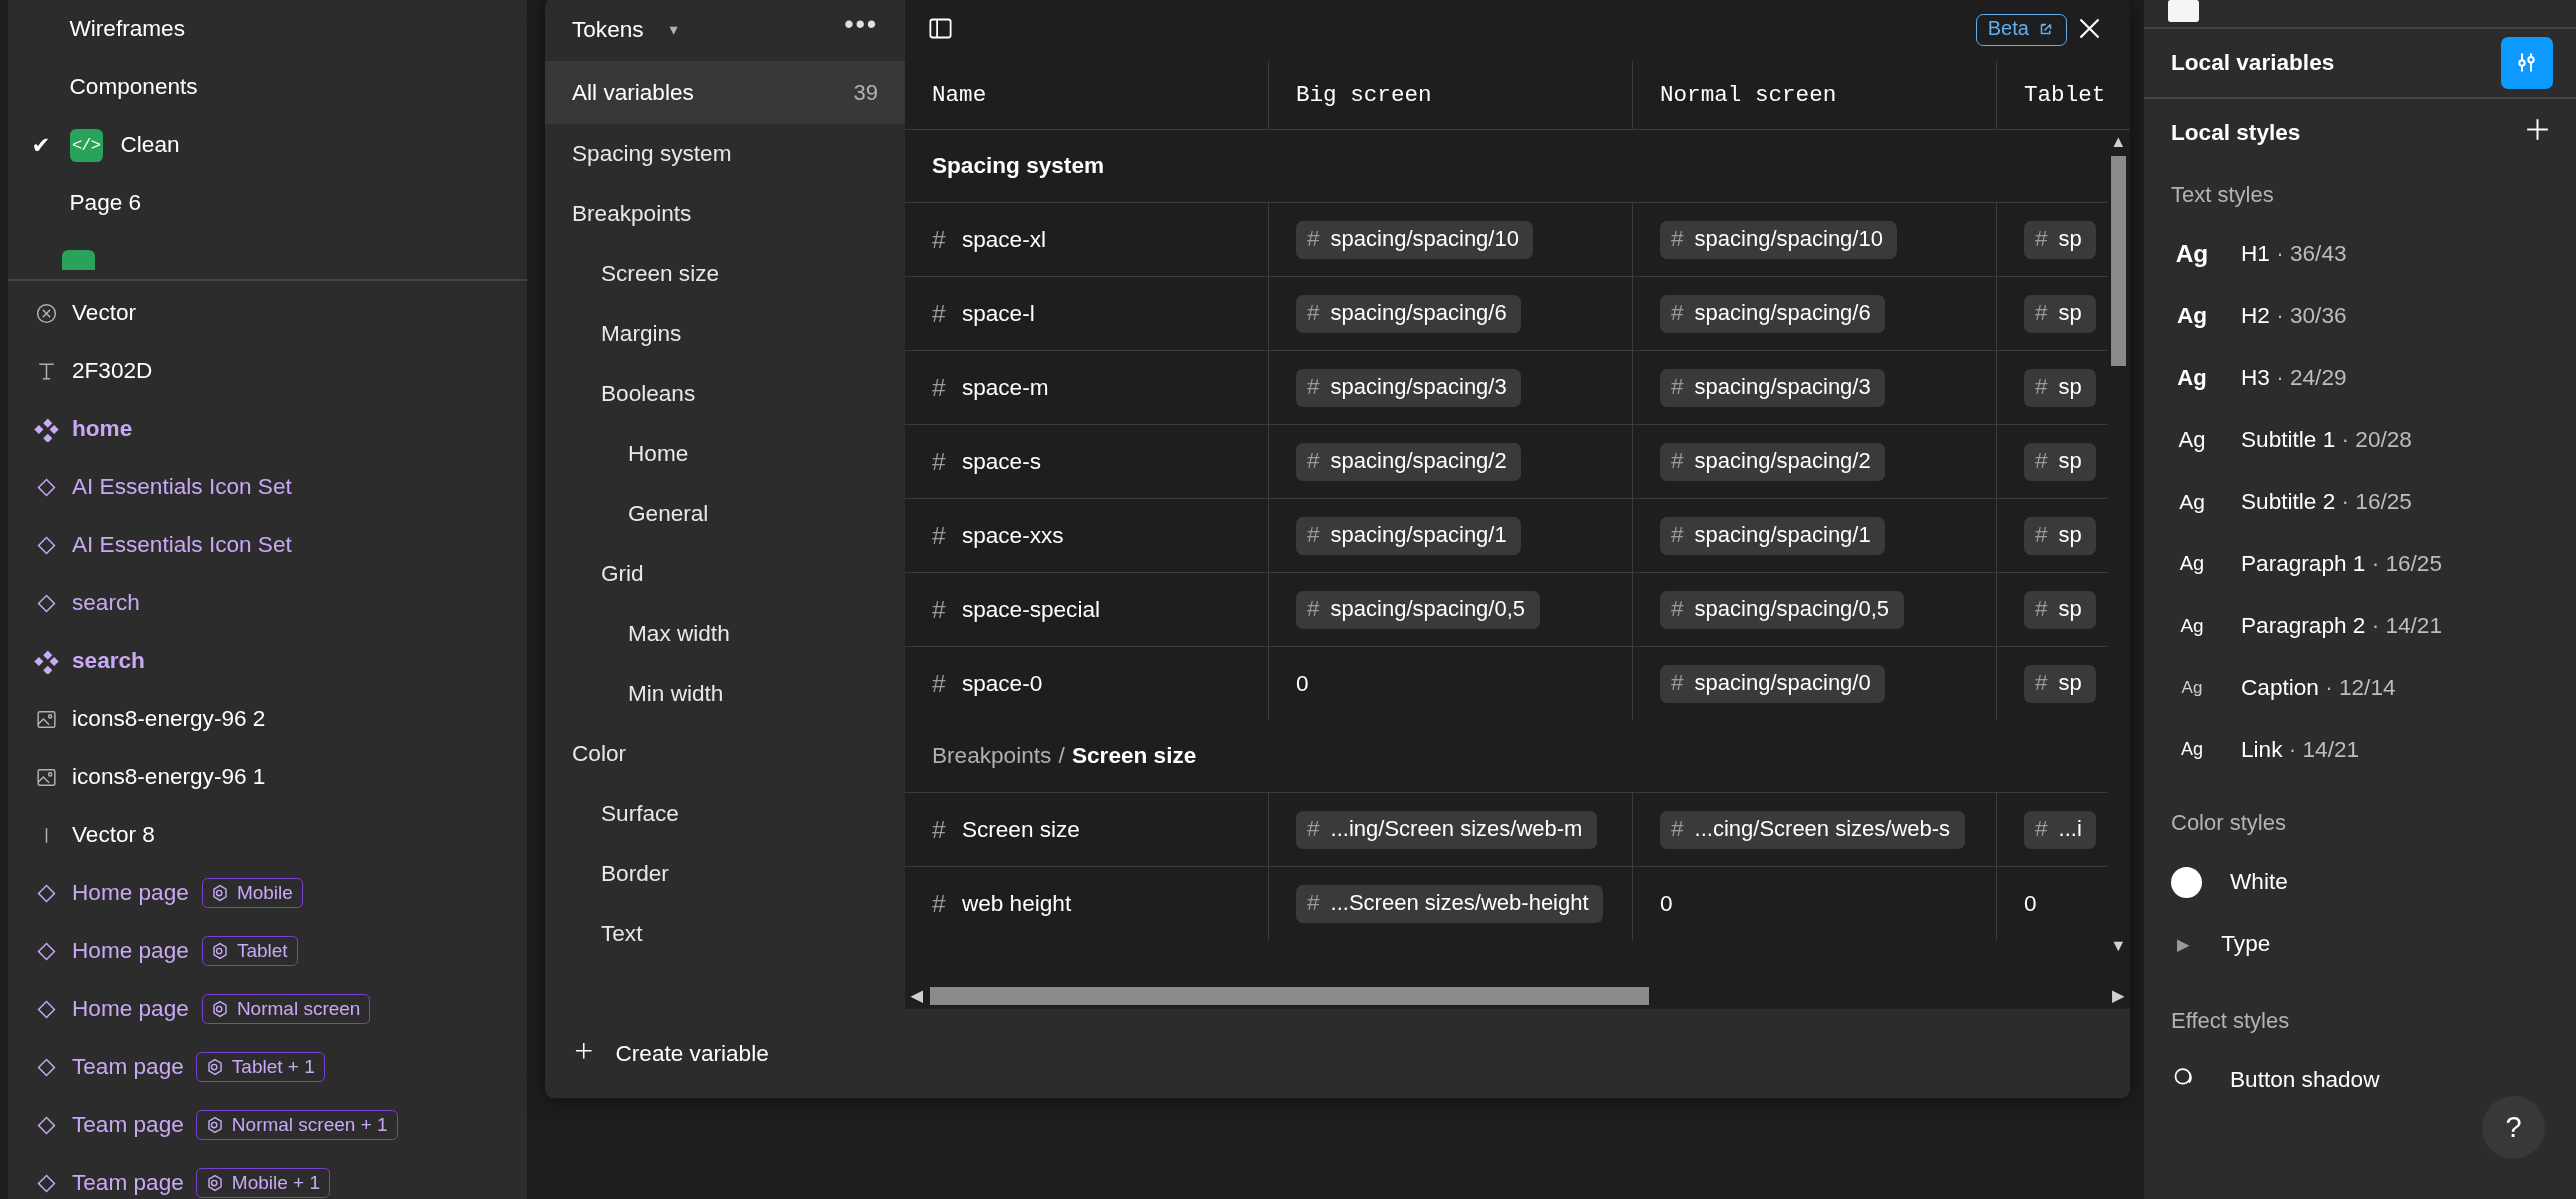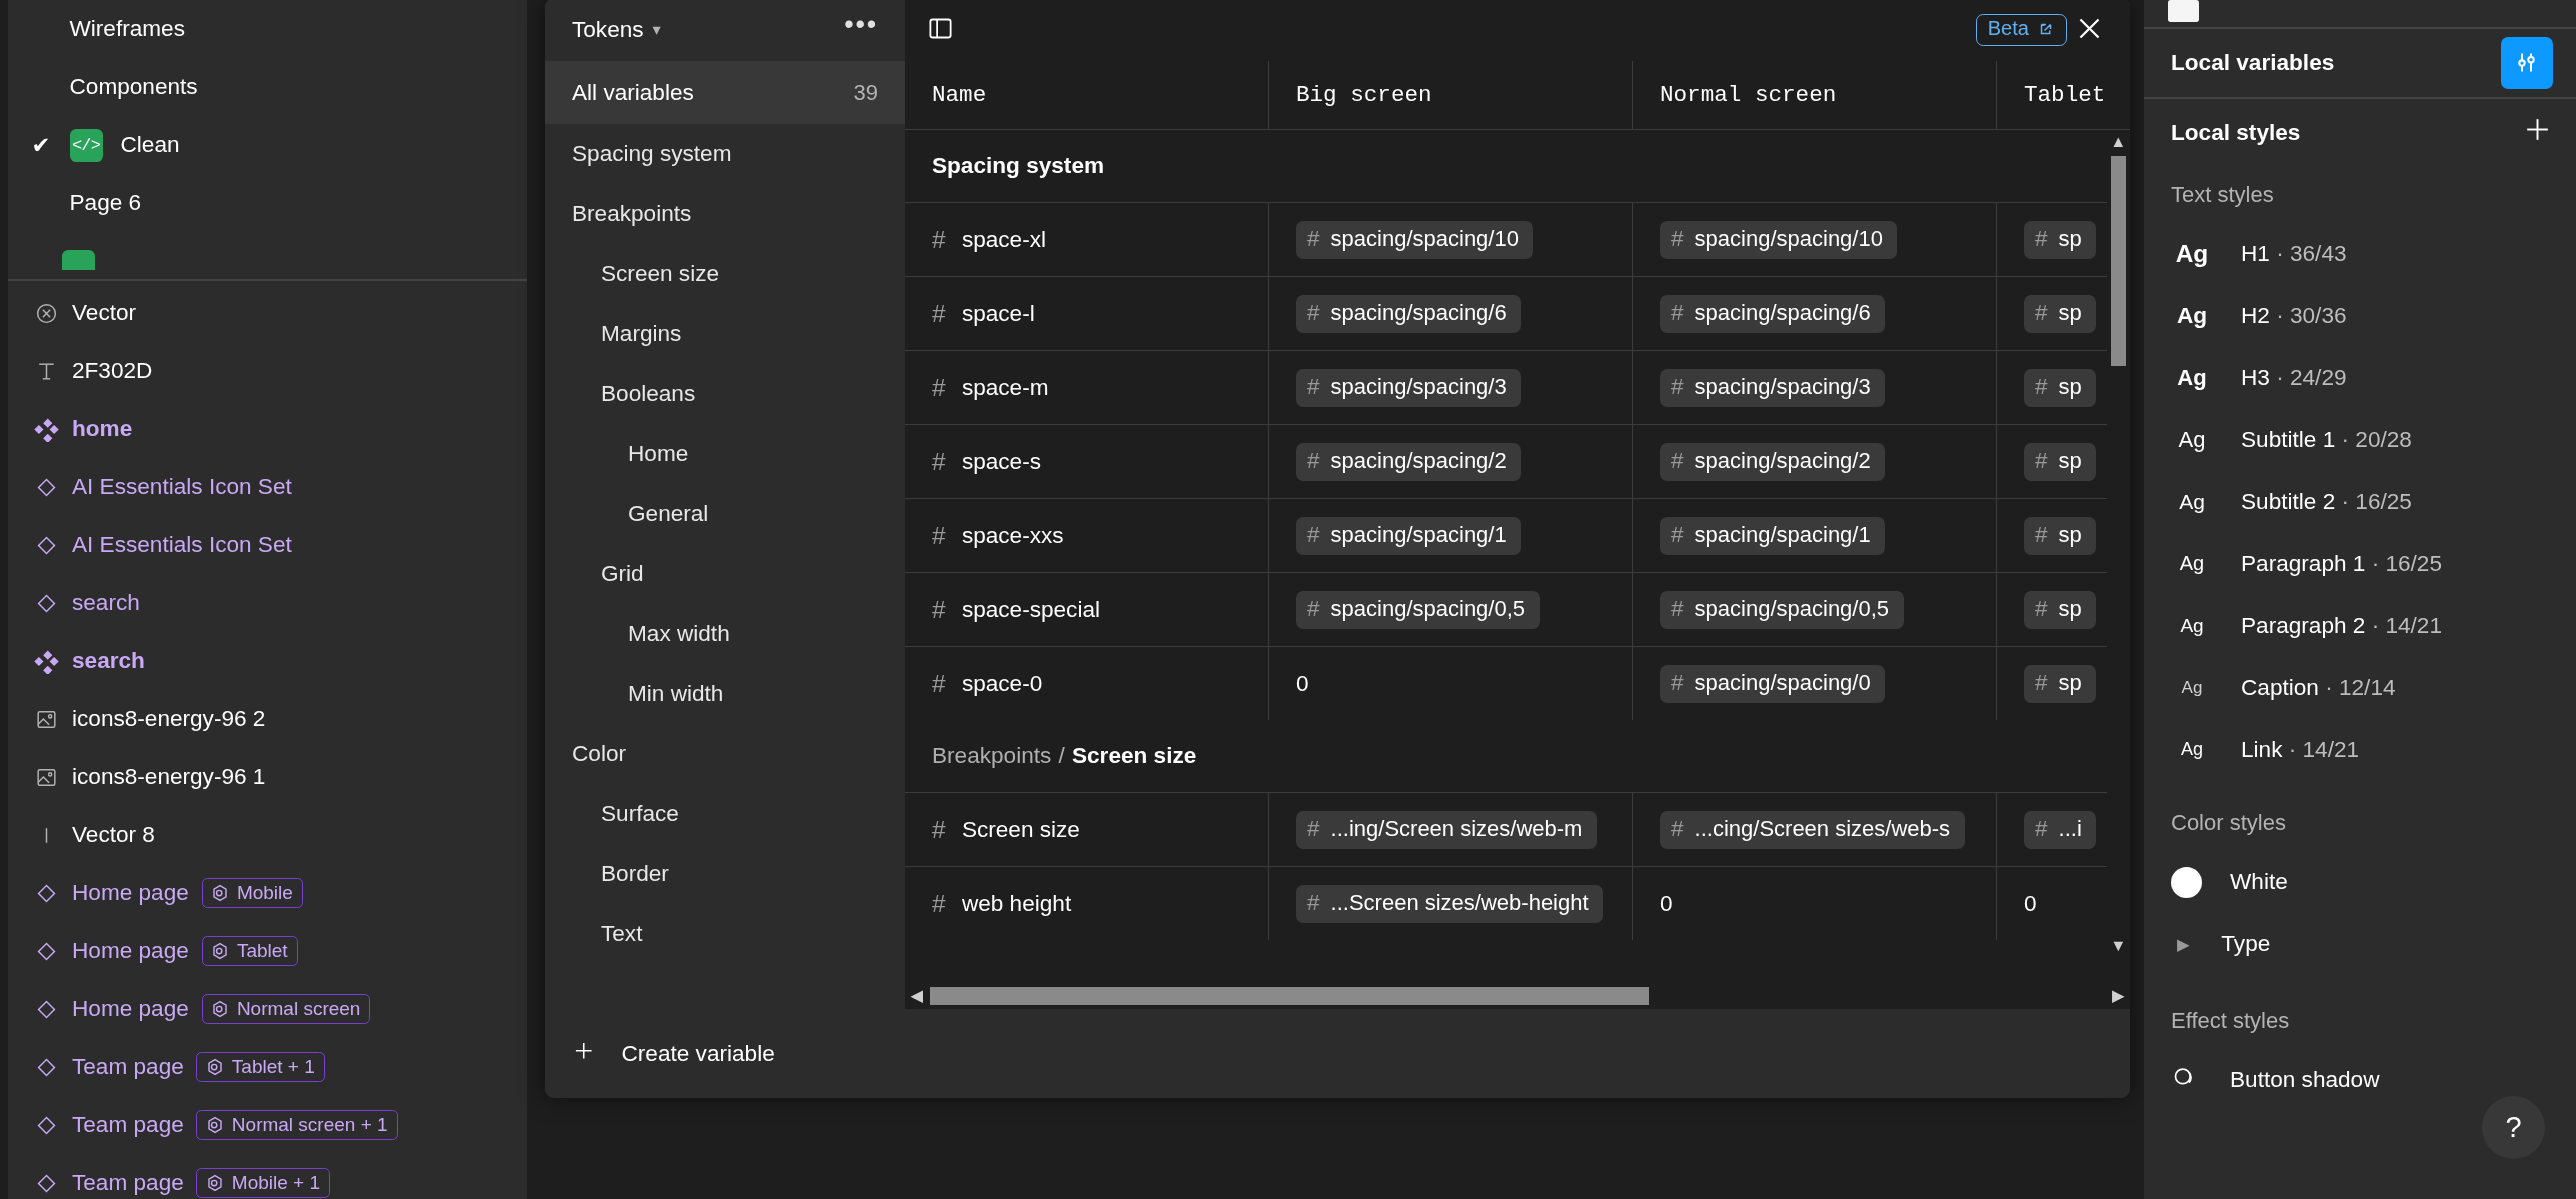--- a/index.html
+++ b/index.html
@@ -87,21 +87,21 @@
     background: #2c2c2c; flex: none;
   }
   .modal-topbar .left-zone {
     width: 360px; height: 63px; display: flex;
     align-items: center; padding: 0 27px 0 27px;
     justify-content: space-between;
     background: #2c2c2c;
   }
   .tokens-title {
     font-size: 22.6px; color: #ffffff; display: flex;
-    align-items: center; gap: 9px;
+    align-items: center; gap: 26px;
   }
   .chev { color: #b3b3b3; font-size: 16.3px; }
   .dots { color: #e0e0e0; font-size: 27px; letter-spacing: 1.8px;
           line-height: 9px; padding-bottom: 11px; }
   .modal-topbar .right-zone {
     flex: 1; height: 63px; display: flex; align-items: center;
     justify-content: space-between; padding: 0 25px 0 22px;
     background: #1e1e1e;
   }
   .beta-pill {
@@ -202,21 +202,21 @@
     position: absolute; left: 1.8px; top: 4.5px; width: 719px;
     height: 18px; background: #8a8a8a;
   }
 
   .modal-footer {
     height: 89px; flex: none; background: #2c2c2c;
     display: flex; align-items: center; padding-left: 27px;
     gap: 18px;
   }
   .create-var {
-    display: flex; align-items: center; gap: 26px;
+    display: flex; align-items: center; gap: 20px;
     font-size: 22.6px; color: #ffffff;
   }
 
   
   #right-panel {
     position: absolute; right: 0; top: 0;
     width: 432px; height: 1199px;
     background: #2c2c2c; overflow: hidden;
   }
   .rp-top-strip {

